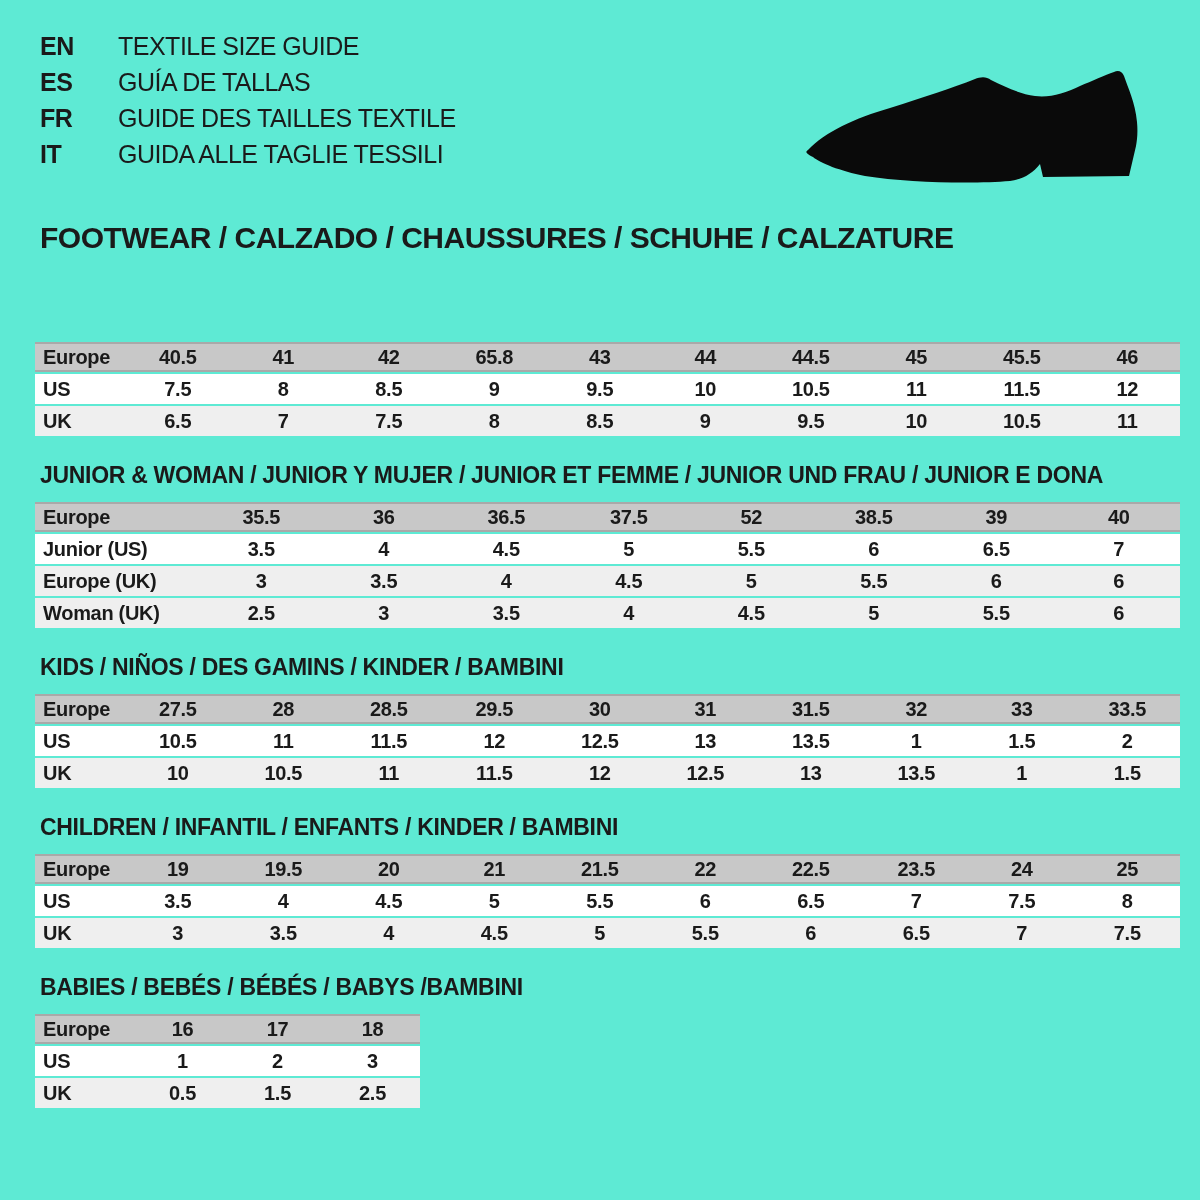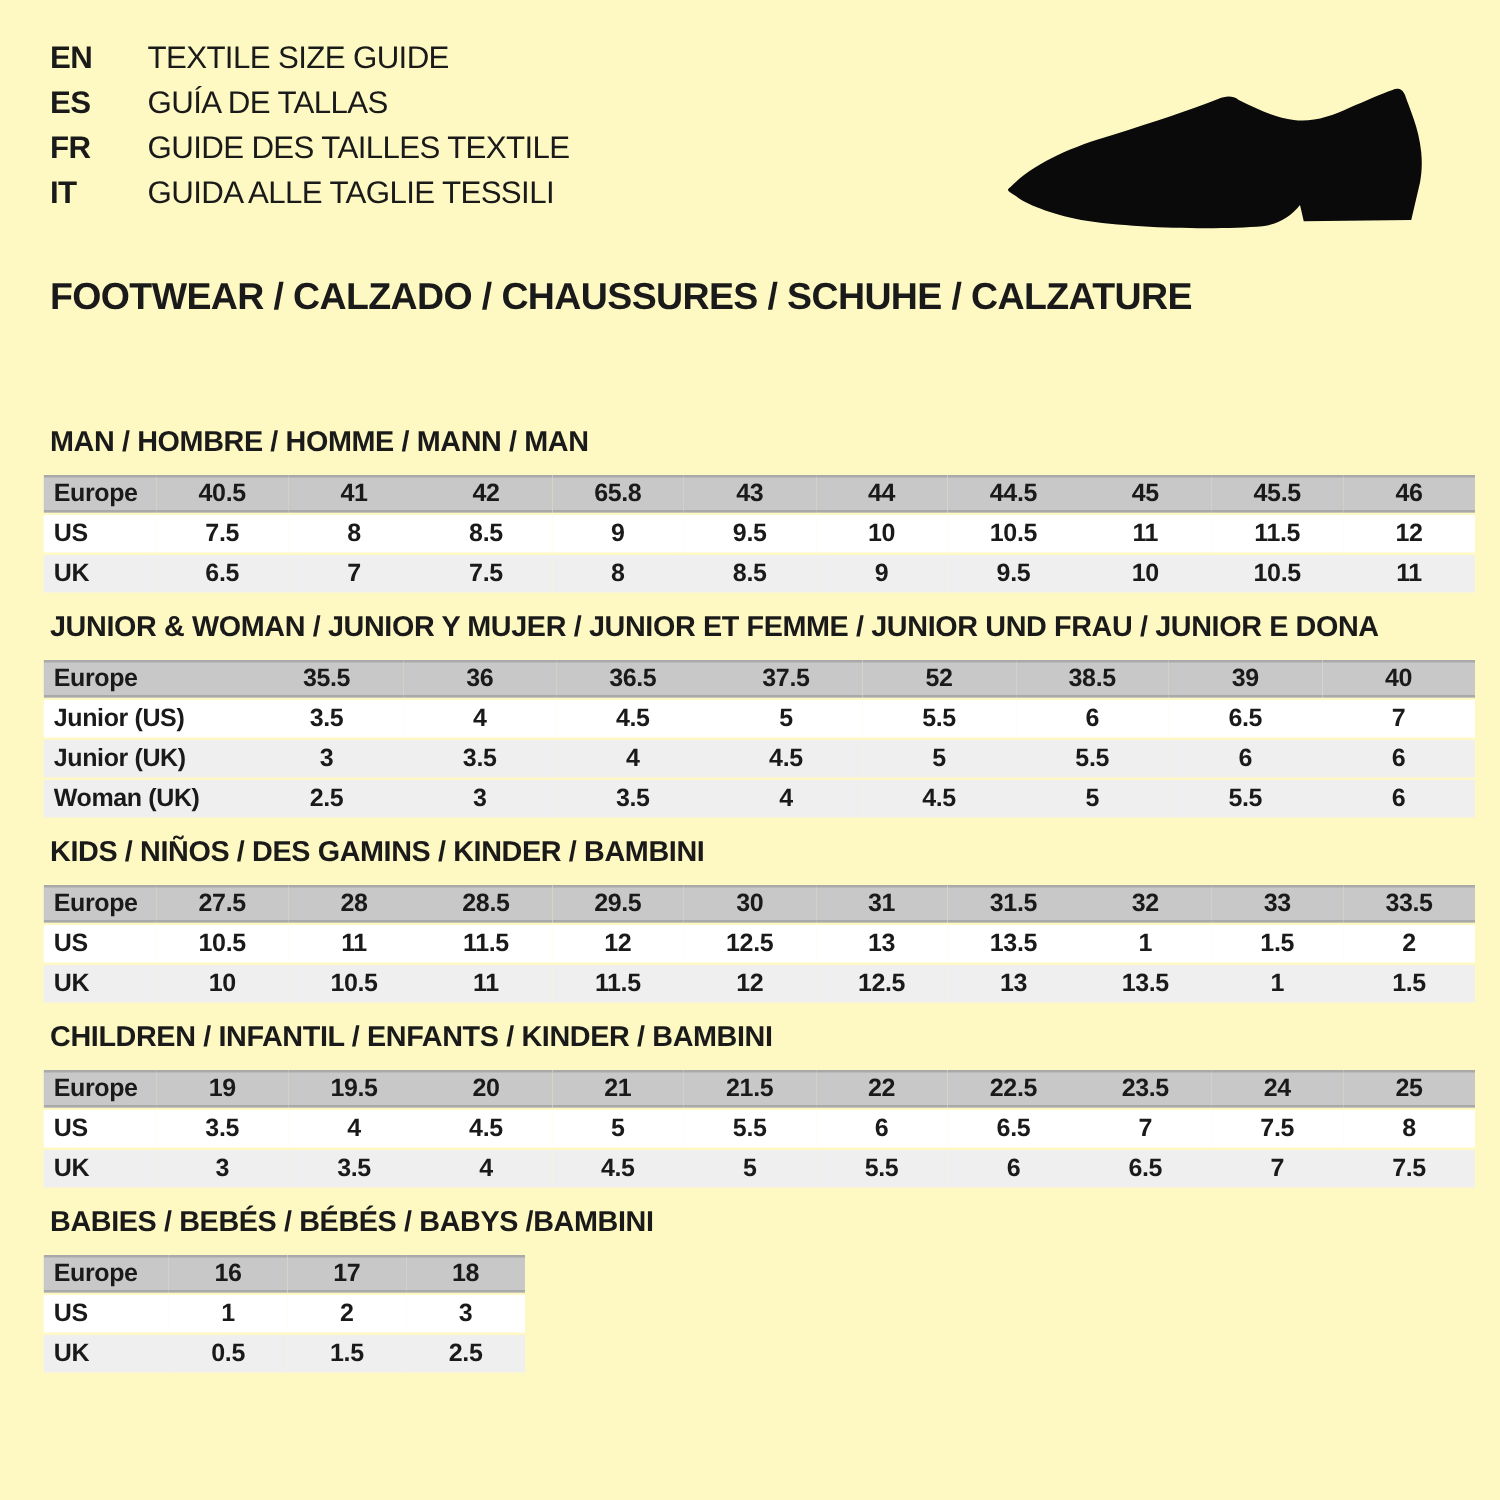--- a/index.html
+++ b/index.html
@@ -5,21 +5,21 @@
 <style>
   html, body {
     margin: 0;
     padding: 0;
     background: #ffffff;
   }
   .page {
     position: relative;
     width: 1200px;
     height: 1200px;
-    background: #fef9c3;
+    background: #5eead4;
     overflow: hidden;
     font-family: "Liberation Sans", sans-serif;
     color: #1a1a1a;
     -webkit-font-smoothing: antialiased;
   }
 
   
   .lang-block {
     position: absolute;
     left: 40px;
@@ -65,21 +65,21 @@
   }
   .shoe svg { display: block; width: 100%; height: 100%; }
 
   
   .tables {
     position: absolute;
     left: 35px;
     top: 340px;
     width: 1146px;
   }
-  .size-section + .size-section { margin-top: 12px; }
+  .size-section + .size-section { margin-top: 24px; }
   .section-title {
     margin: 0 0 11px 5px;
     font-size: 23px;
     font-weight: bold;
     letter-spacing: -0.3px;
     line-height: 27px;
     white-space: nowrap;
   }
   table.size-table {
     border-collapse: separate;
@@ -154,21 +154,20 @@
           C 195 144, 128 143, 85 136
           C 60 131, 40 123, 33 117
           C 26 113, 25 112, 28 110
           Z"></path>
       </svg>
     </div>
   </header>
 
   <main class="tables">
       <section class="size-section">
-        <h2 class="section-title">MAN / HOMBRE / HOMME / MANN / MAN</h2>
         <table class="size-table t-wide">
           <colgroup>
             <col style="width: 90px;">
             <col>
             <col>
             <col>
             <col>
             <col>
             <col>
             <col>
@@ -250,21 +249,21 @@
               <td class="value-cell">3.5</td>
               <td class="value-cell">4</td>
               <td class="value-cell">4.5</td>
               <td class="value-cell">5</td>
               <td class="value-cell">5.5</td>
               <td class="value-cell">6</td>
               <td class="value-cell">6.5</td>
               <td class="value-cell">7</td>
             </tr>
             <tr class="row-alt">
-              <td class="label-cell">Junior (UK)</td>
+              <td class="label-cell">Europe (UK)</td>
               <td class="value-cell">3</td>
               <td class="value-cell">3.5</td>
               <td class="value-cell">4</td>
               <td class="value-cell">4.5</td>
               <td class="value-cell">5</td>
               <td class="value-cell">5.5</td>
               <td class="value-cell">6</td>
               <td class="value-cell">6</td>
             </tr>
             <tr class="row-alt">

